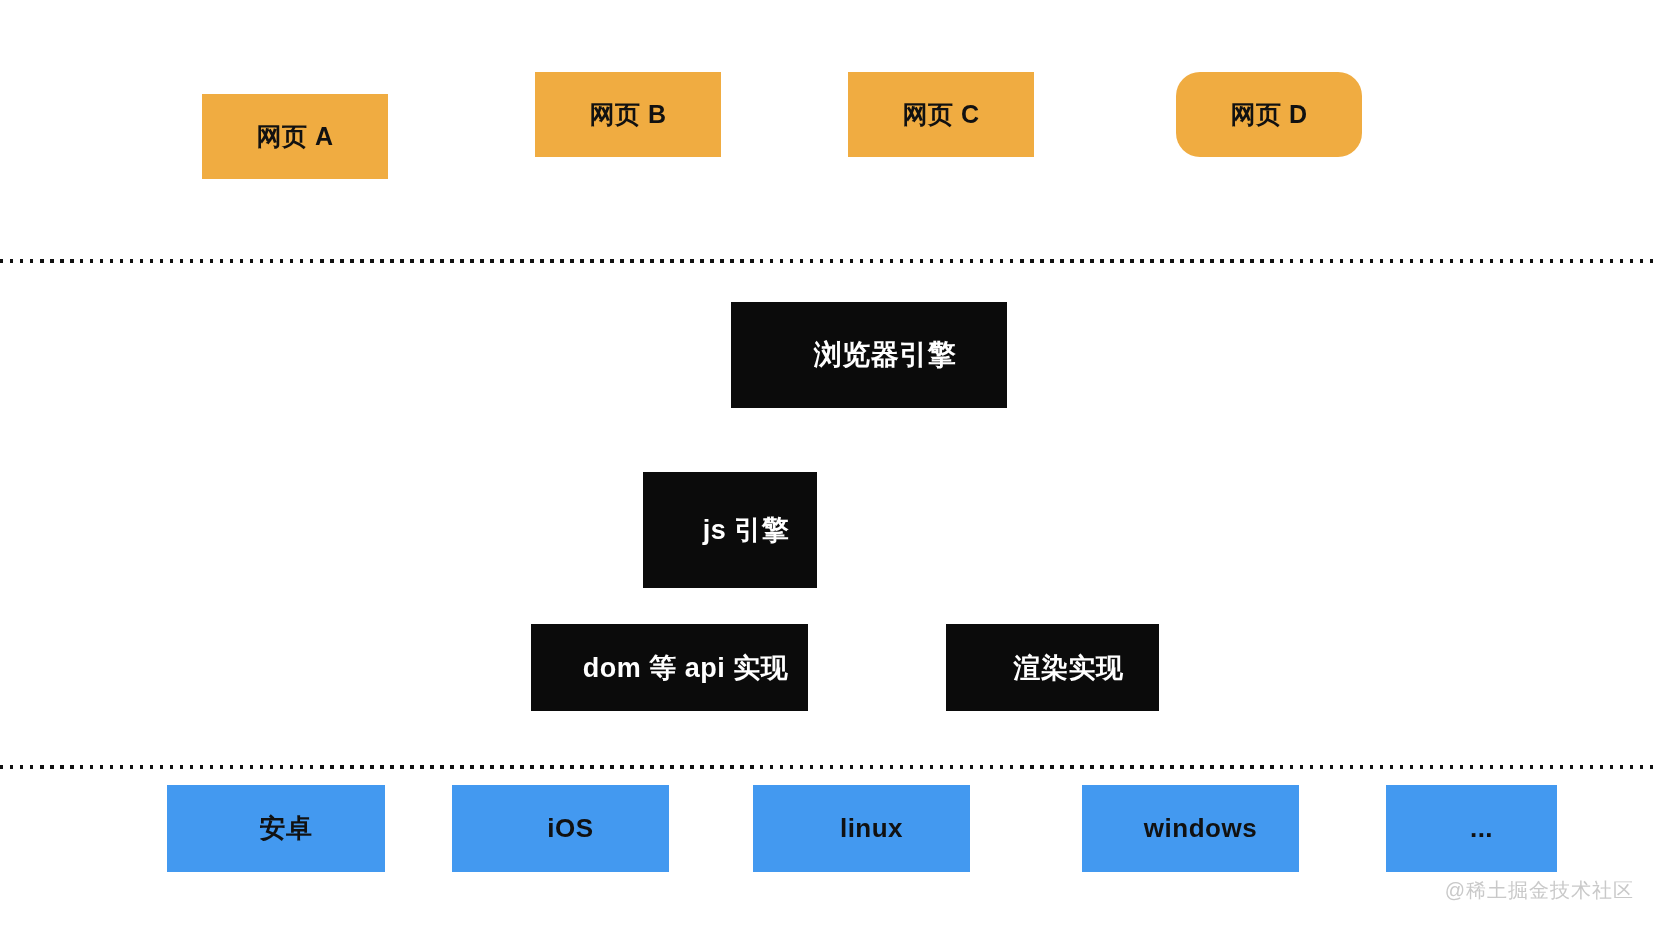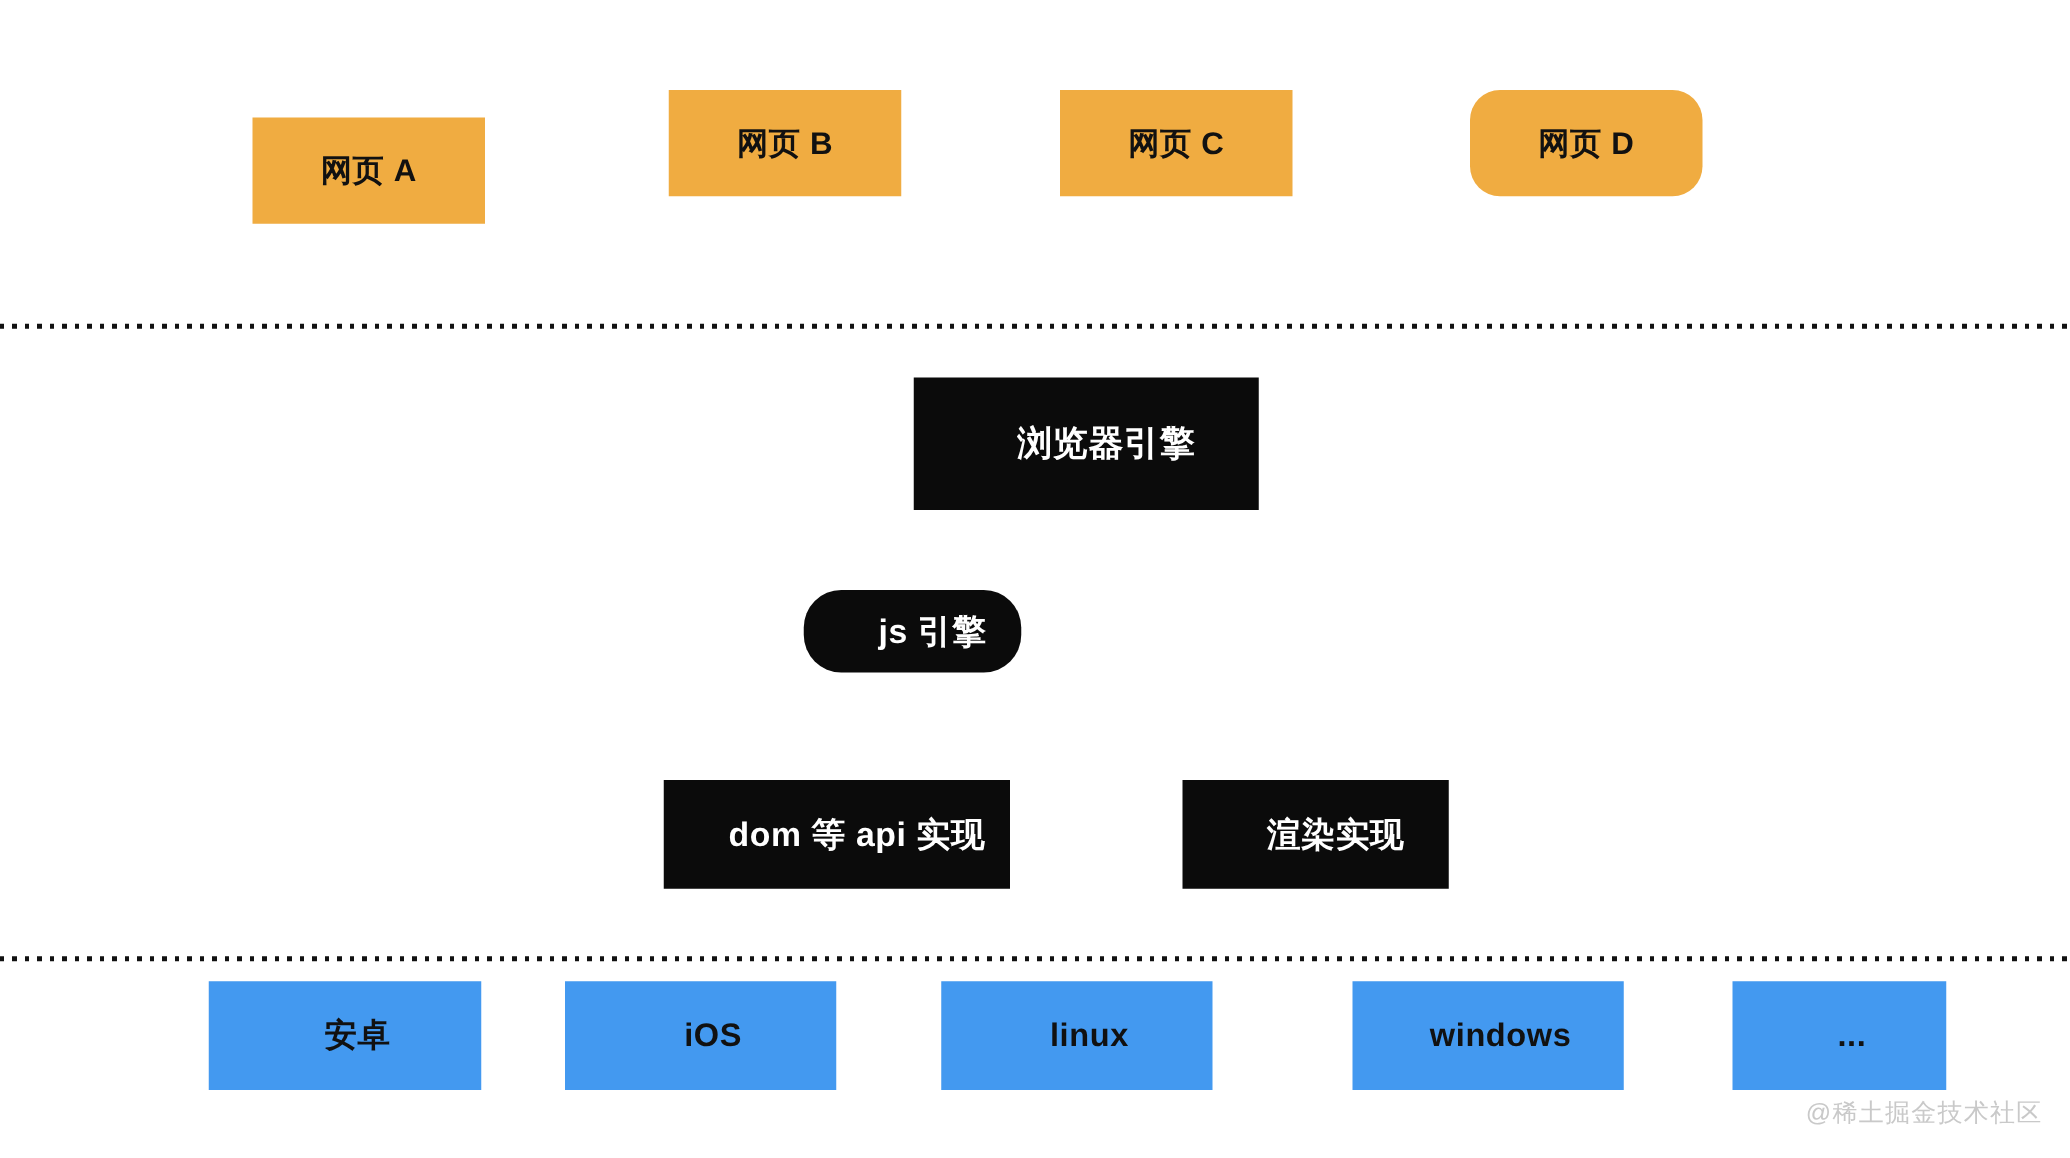--- a/index.html
+++ b/index.html
@@ -63,21 +63,21 @@
 
   <div class="node node--webpage" style="left:202px; top:72px; width:186px; height:85px;margin-top:22px;">网页 A</div>
   <div class="node node--webpage" style="left:535px; top:72px; width:186px; height:85px;">网页 B</div>
   <div class="node node--webpage" style="left:848px; top:72px; width:186px; height:85px;">网页 C</div>
   <div class="node node--webpage" style="left:1176px; top:72px; width:186px; height:85px;border-radius:24px;">网页 D</div>
 
   <div class="separator" style="top:259px;"></div>
 
   <div class="node node--engine" style="left:731px; top:302px; width:276px; height:106px; font-size:28px;">浏览器引擎</div>
 
-  <div class="node node--engine" style="left:643px; top:472px; width:174px; height:66px;border-radius:30px;">js 引擎</div>
+  <div class="node node--engine" style="left:643px; top:472px; width:174px; height:116px;">js 引擎</div>
 
   <div class="node node--engine" style="left:531px; top:624px; width:277px; height:87px;">dom 等 api 实现</div>
   <div class="node node--engine" style="left:946px; top:624px; width:213px; height:87px;">渲染实现</div>
 
   <div class="separator" style="top:765px;"></div>
 
   <div class="node node--platform" style="left:167px; top:785px; width:218px; height:87px;">安卓</div>
   <div class="node node--platform" style="left:452px; top:785px; width:217px; height:87px;">iOS</div>
   <div class="node node--platform" style="left:753px; top:785px; width:217px; height:87px;">linux</div>
   <div class="node node--platform" style="left:1082px; top:785px; width:217px; height:87px;text-align:right;">windows</div>

